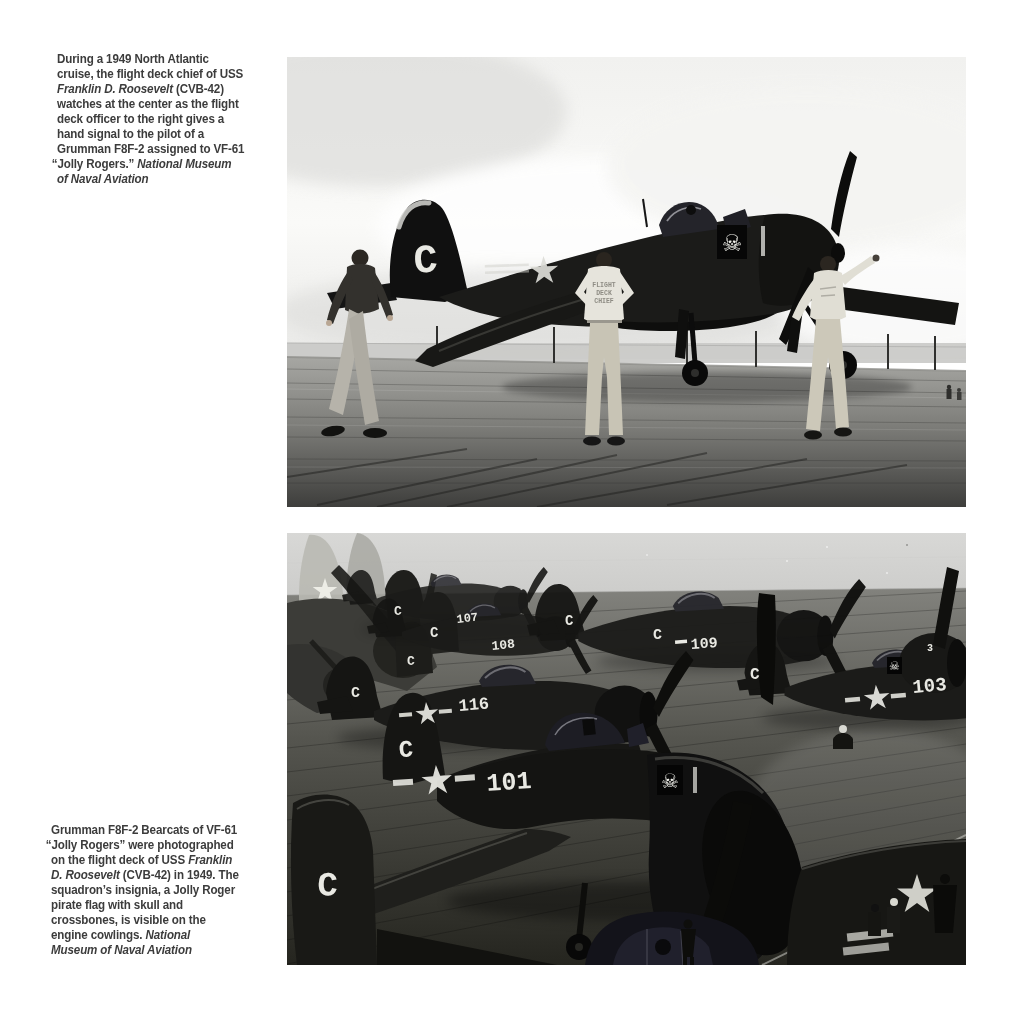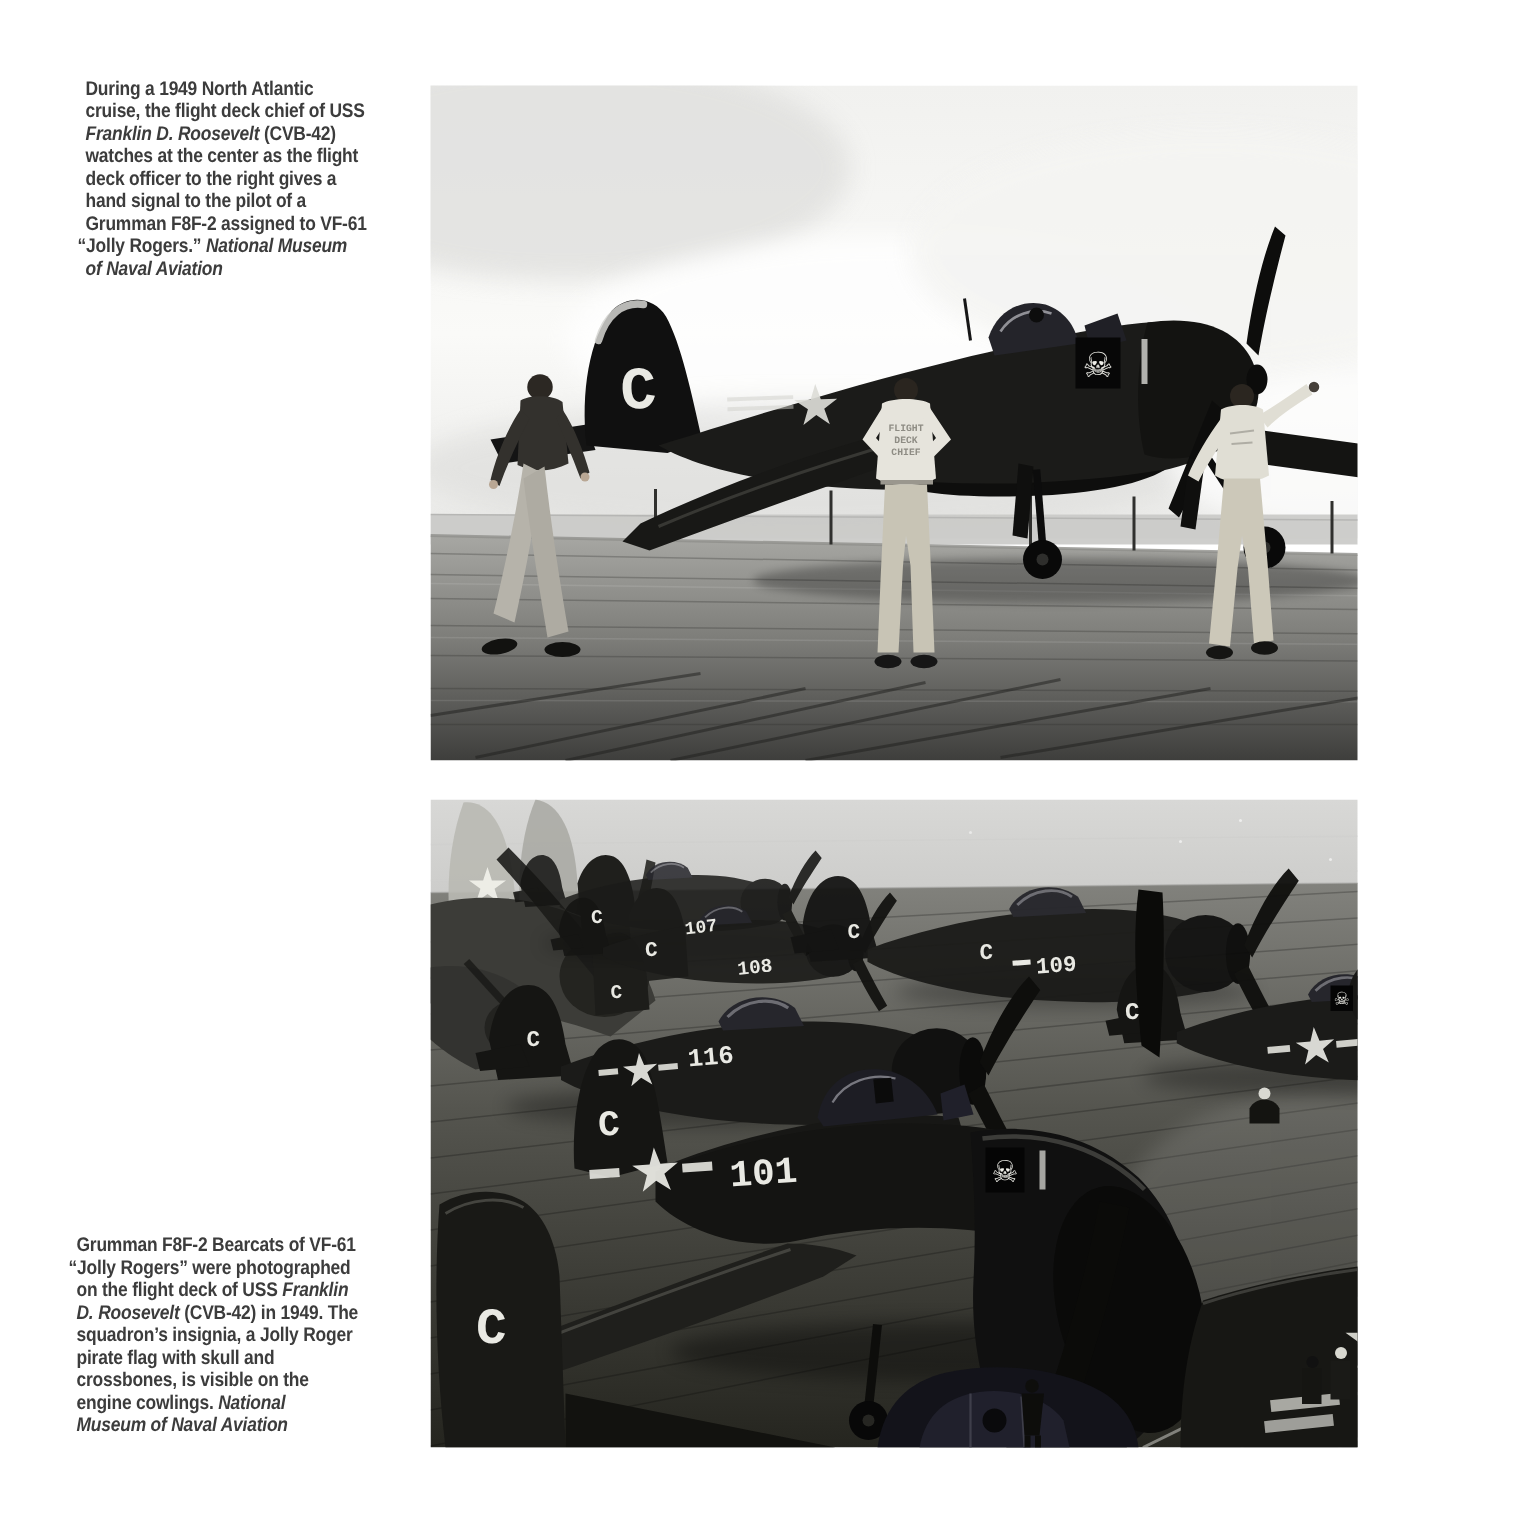--- a/index.html
+++ b/index.html
@@ -1,16 +1,16 @@
 <!DOCTYPE html>
 <html><head>
 <meta charset="utf-8">
 <style>
   html,body{margin:0;padding:0;background:#ffffff;}
-  .page{position:relative;width:905px;height:1024px;background:#ffffff;overflow:hidden;
+  .page{position:relative;width:1024px;height:1024px;background:#ffffff;overflow:hidden;
         font-family:"Liberation Sans",sans-serif;}
   .caption{position:absolute;font:700 13.2px/15px "Liberation Sans",sans-serif;
            letter-spacing:-0.15px;color:#3c3c3c;transform:scaleX(.88);transform-origin:0 0;}
   .cap-line{white-space:nowrap;}
   .cap-line.hang{margin-left:-6px;}
   .it{font-style:italic;}
   .caption-top{left:57px;top:51px;}
   .caption-bottom{left:51px;top:822px;}
   .page-footer{position:absolute;top:1027px;right:58px;display:flex;align-items:flex-start;gap:2px;}
   .footer-chapter{font:700 13.5px "Liberation Sans",sans-serif;color:#4e4e4e;

